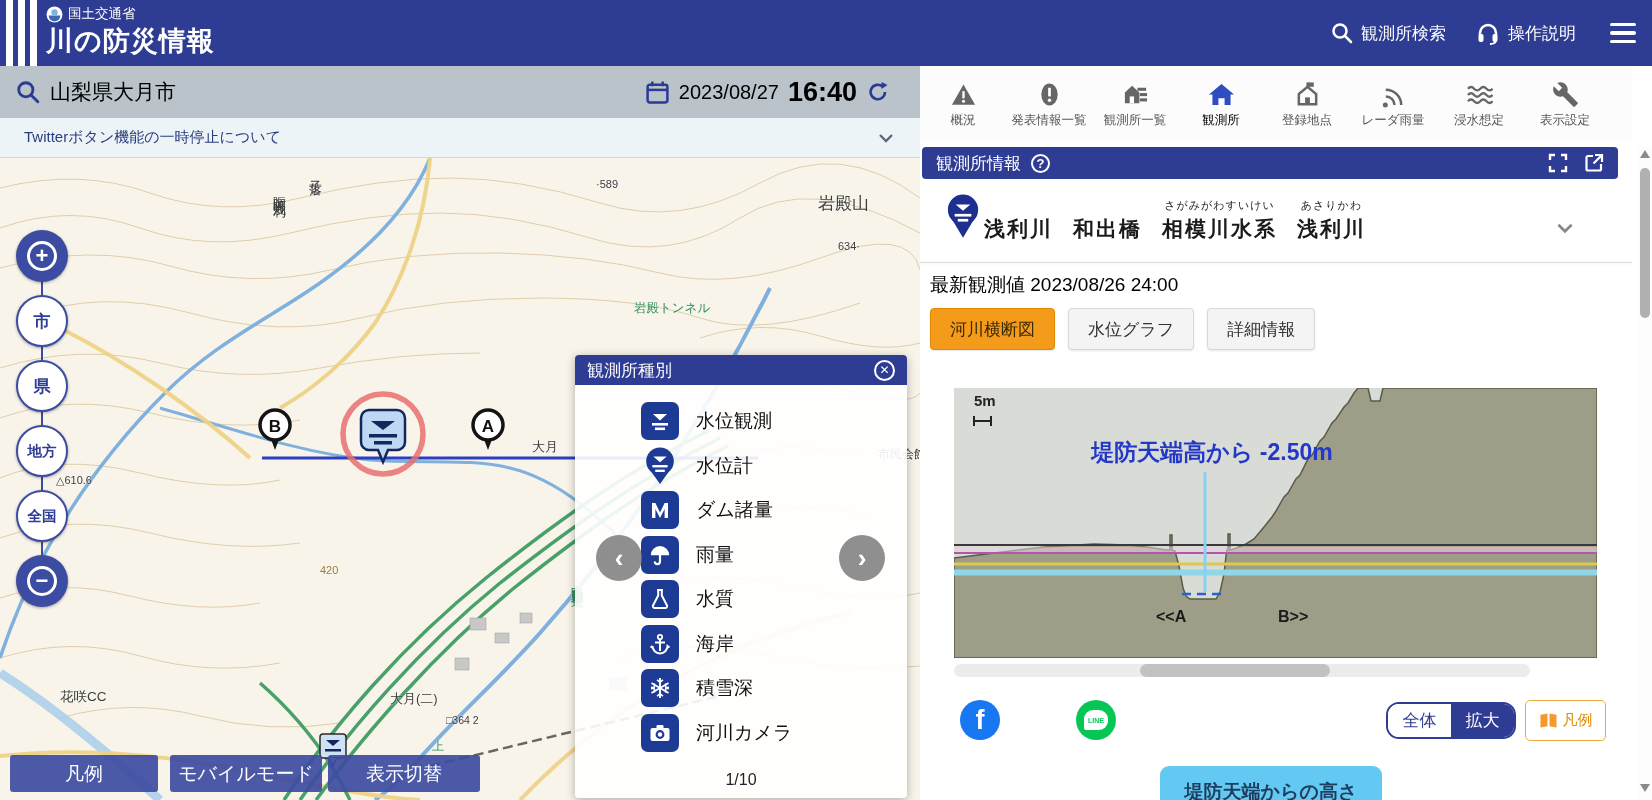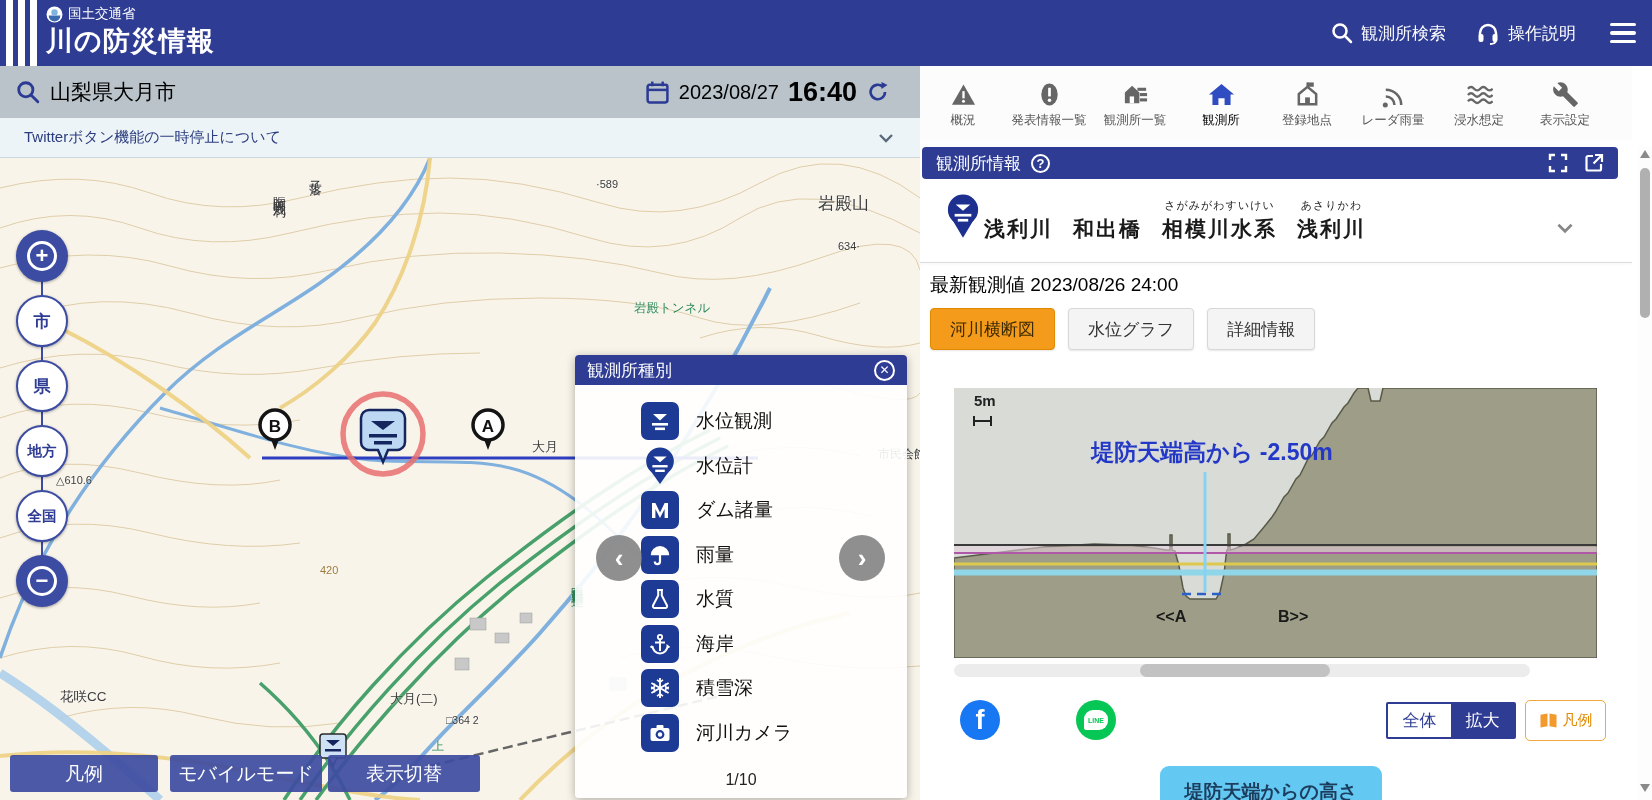--- a/index.html
+++ b/index.html
@@ -98,21 +98,21 @@
   .hscroll { position:absolute; left:34px; top:598px; width:576px; height:13px; background:#ececec; border-radius:7px; }
   .hthumb { position:absolute; left:186px; top:0; width:190px; height:13px; background:#c2c2c2; border-radius:7px; cursor:pointer; }
 
   .fb { position:absolute; left:40px; top:634px; width:40px; height:40px; border-radius:50%; background:#1877f2; color:#fff;
     font-weight:bold; font-size:27px; display:flex; align-items:center; justify-content:center; cursor:pointer; }
   .line-ic { position:absolute; left:156px; top:634px; width:40px; height:40px; border-radius:50%; background:#06c755;
     display:flex; align-items:center; justify-content:center; cursor:pointer; }
   .line-bub { width:24px; height:20px; background:#fff; border-radius:9px 9px 9px 2px; display:flex; align-items:center;
     justify-content:center; color:#06c755; font-size:7px; font-weight:bold; }
 
-  .seg { position:absolute; left:466px; top:636px; display:flex; border:2px solid #2e3c94; border-radius:2px; overflow:hidden; height:37px; }
+  .seg { position:absolute; left:466px; top:636px; display:flex; border:2px solid #2e3c94; border-radius:13px; overflow:hidden; height:37px; }
   .seg .cell { width:63px; display:flex; align-items:center; justify-content:center; font-size:17px; cursor:pointer; }
   .cell.whole { background:#fff; color:#2e3c94; }
   .cell.enlarge { background:#2e3c94; color:#fff; }
   .legend-btn { position:absolute; left:605px; top:634px; width:81px; height:41px; border:1.5px solid #eda93c; border-radius:5px;
     background:#fff; color:#e08a00; font-size:15px; display:flex; align-items:center; justify-content:center; gap:5px; cursor:pointer; }
 
   .height-btn { position:absolute; left:240px; top:700px; width:222px; height:52px; background:#63c9f2; border-radius:9px;
     color:#1d3d5e; font-weight:bold; font-size:19px; display:flex; justify-content:center; padding-top:13px; cursor:pointer; }
 
   .vscroll { position:absolute; right:0; top:80px; width:14px; height:654px; background:#fdfdfd; }

